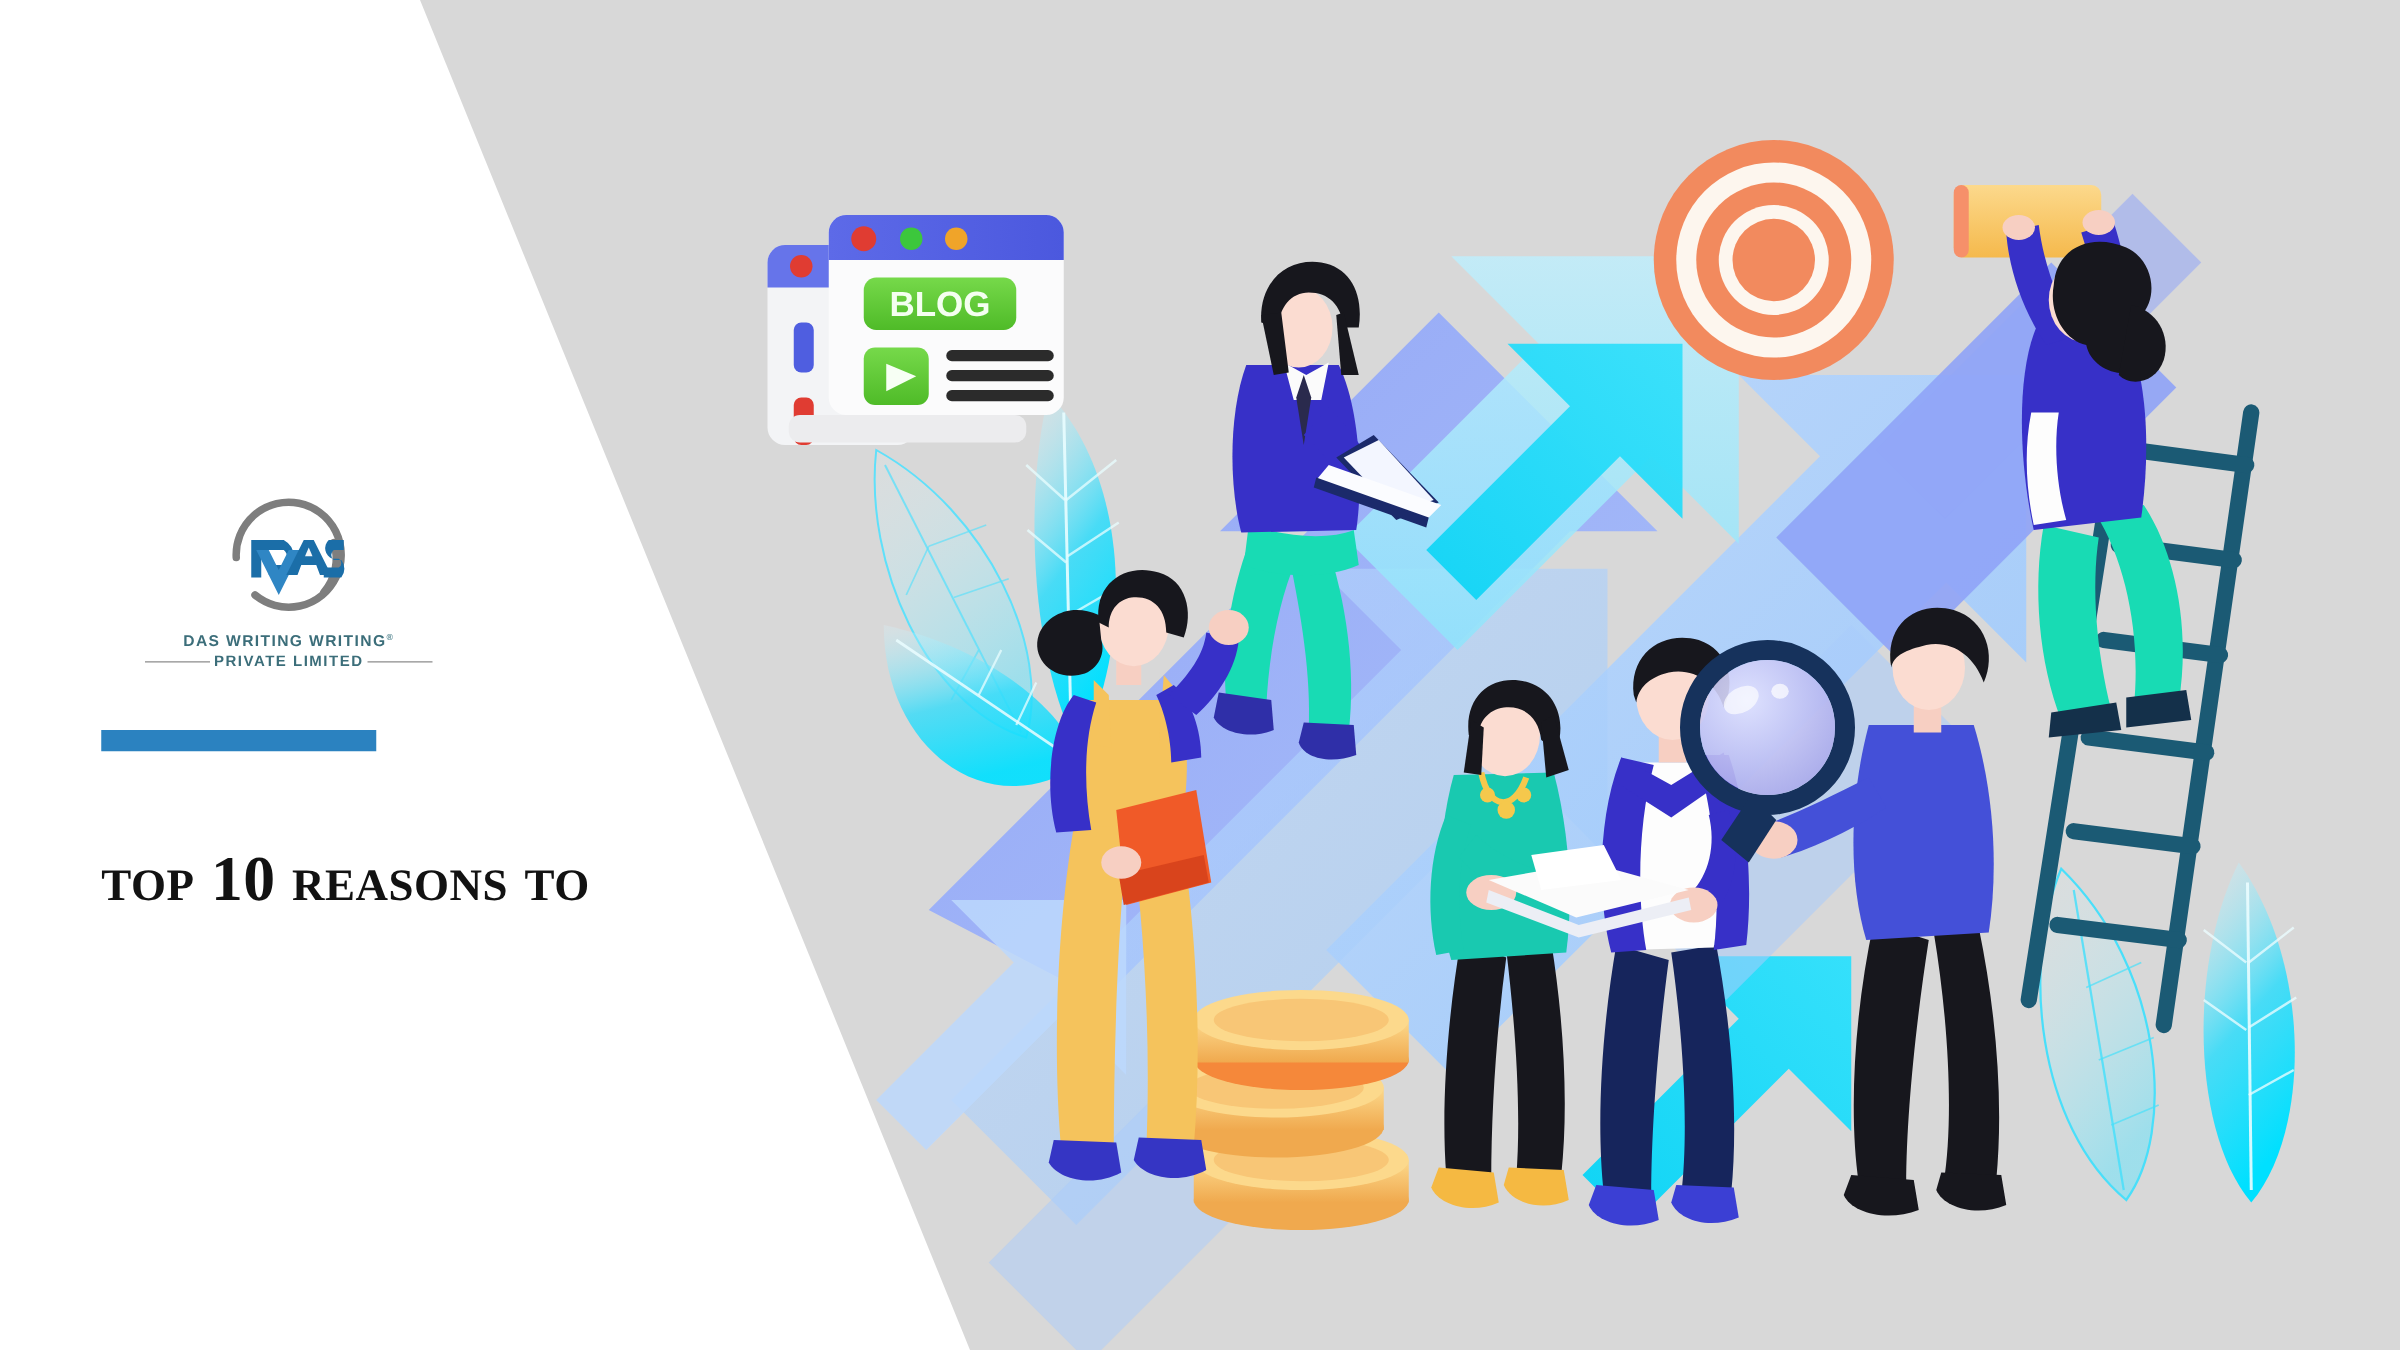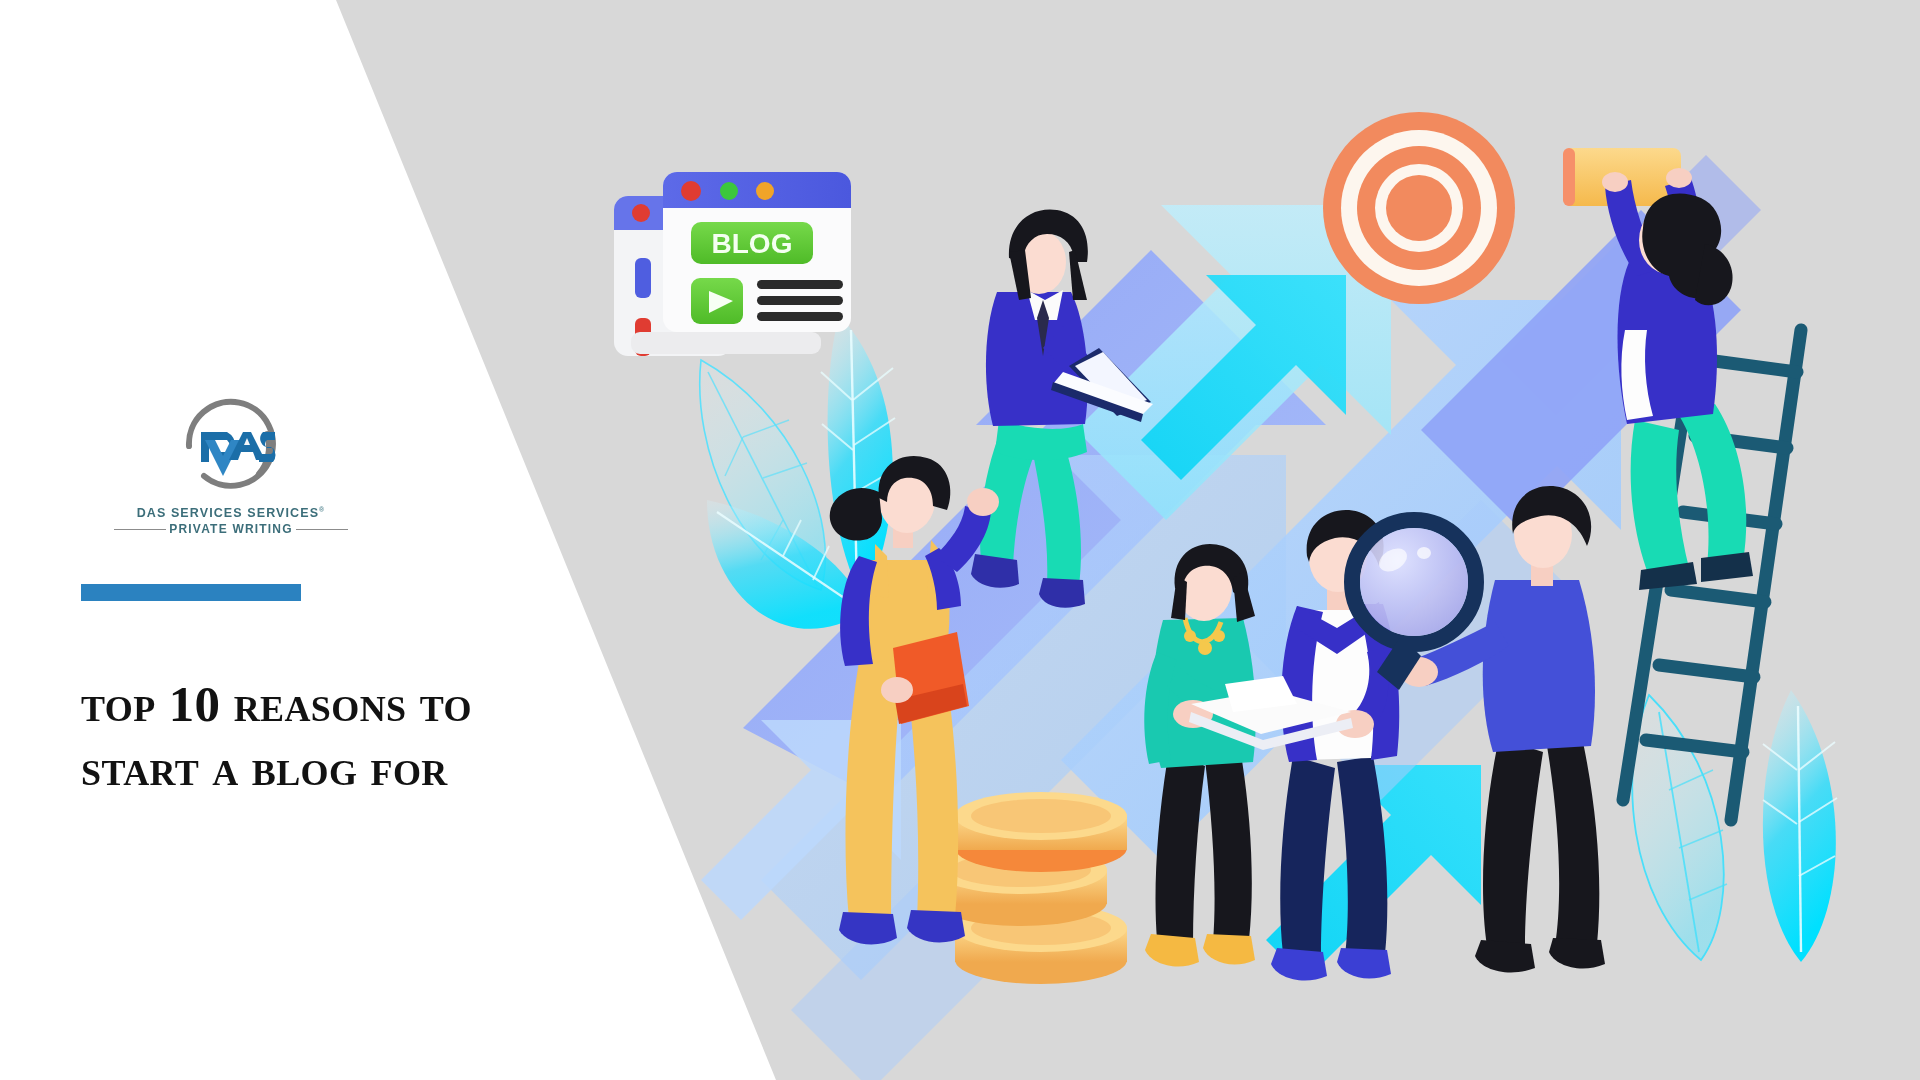--- a/index.html
+++ b/index.html
@@ -461,30 +461,29 @@
           <path d="M18 56 A42 42 0 1 1 33 86" fill="none" stroke="#7e7e7e" stroke-width="6" stroke-linecap="round"></path>
           <path d="M96 44 A42 42 0 0 1 88 84" fill="none" stroke="#7e7e7e" stroke-width="6" stroke-linecap="round"></path>
           <path d="M30 42 L56 42 A16 16 0 0 1 56 70 L44 70 L44 62 L56 62 A8 8 0 0 0 56 50 L38 50 L38 72 L30 72 Z" fill="#1b6ea8"></path>
           <path d="M34 50 L52 86 L70 50 L60 50 L52 66 L44 50 Z" fill="#2f86c4"></path>
           <path d="M58 70 L72 42 L80 42 L94 70 L85 70 L82 62 L70 62 L67 70 Z" fill="#1b6ea8"></path>
           <path d="M73 55 L79 55 L76 48 Z" fill="#f4f6f8"></path>
           <path d="M92 42 L104 42 L104 50 L96 50 A5 5 0 0 0 96 58 L102 58 A11 11 0 0 1 102 72 L88 72 L88 64 L100 64 A4 4 0 0 0 100 57 L95 57 A9 9 0 0 1 92 42 Z" fill="#1b6ea8"></path>
         </svg>
       </div>
       <div class="logo-text">
-        <span>DAS SERVICES SERVICES</span><span class="logo-sup">®</span>
+        <span>DAS WRITING WRITING</span><span class="logo-sup">®</span>
       </div>
       <div class="logo-sub-row">
         <span class="logo-sub-line"></span>
-        <span class="logo-sub">PRIVATE WRITING</span>
+        <span class="logo-sub">PRIVATE LIMITED</span>
         <span class="logo-sub-line"></span>
       </div>
     </div>
 
     <div class="divider-bar"></div>
 
     <div class="headline">
       <span>Top 10 Reasons to</span>
-      <span>Start a Blog for</span>
     </div>
 
   </div>
 </div>
 
 </body></html>

